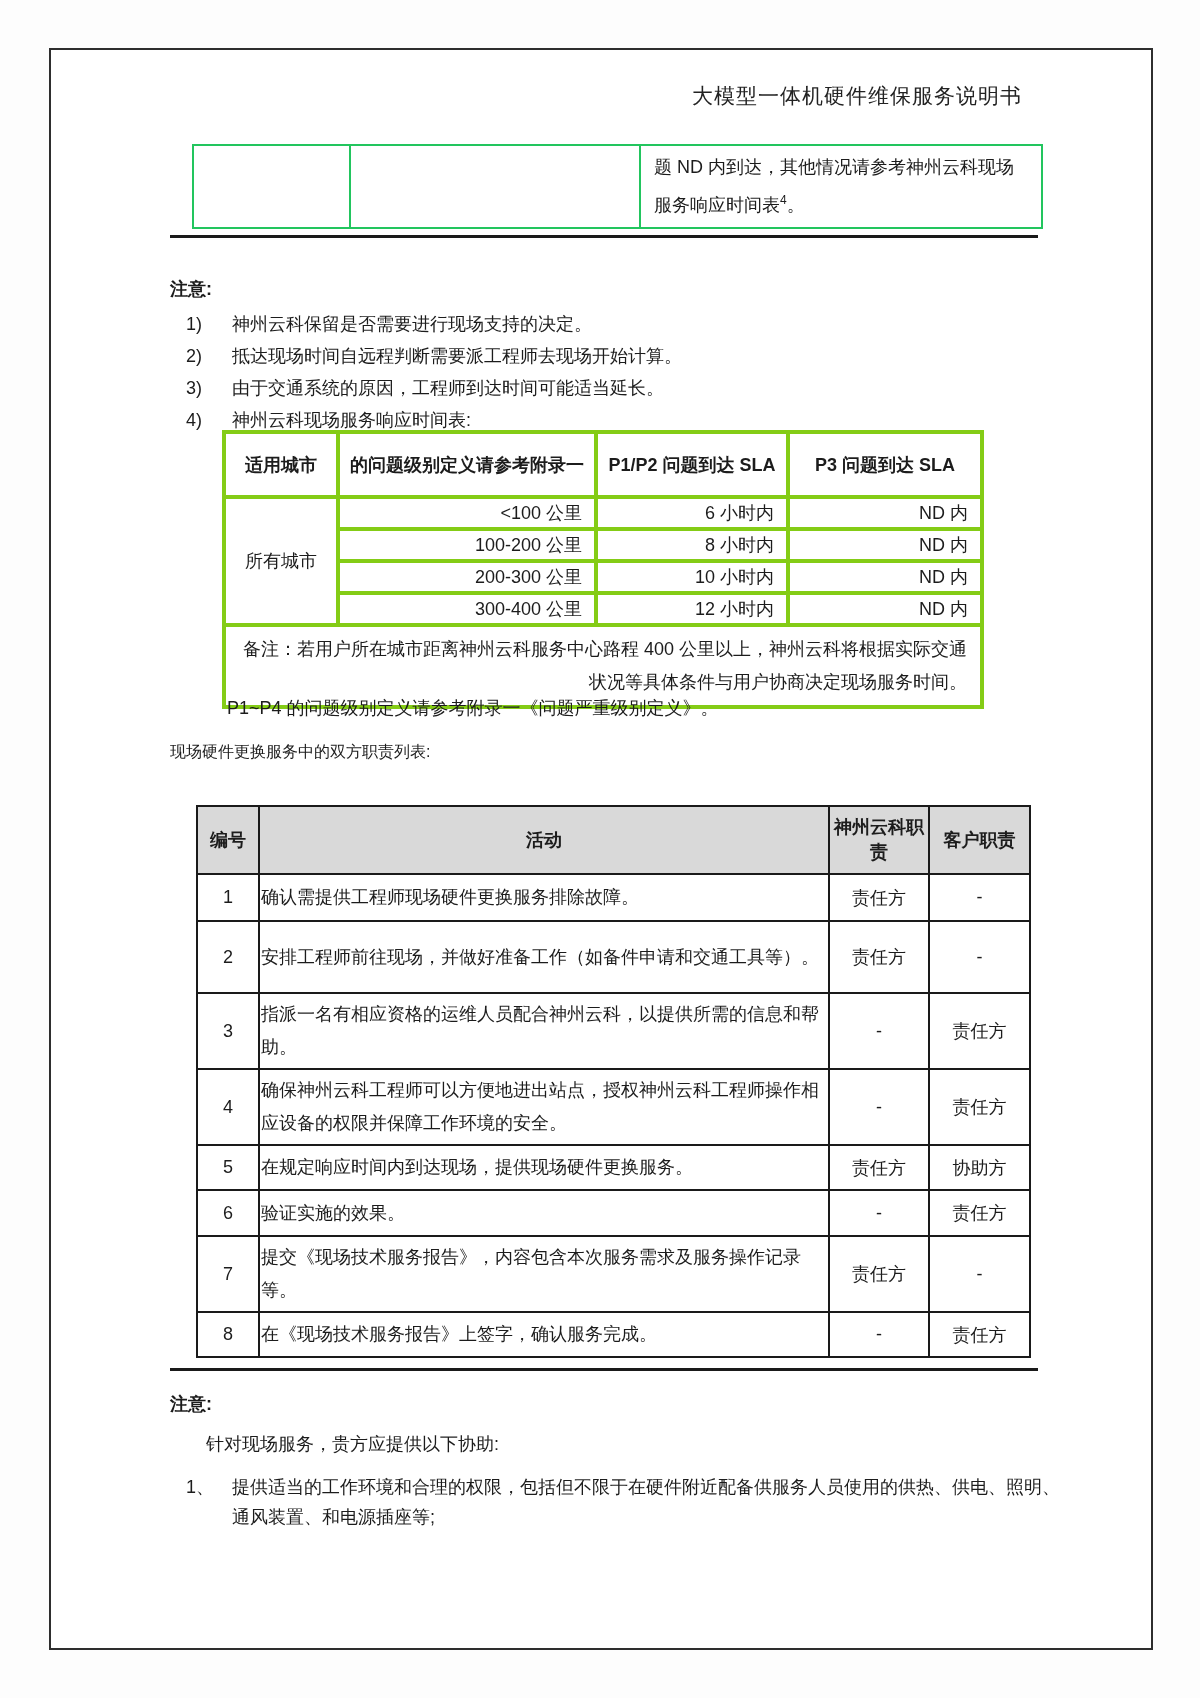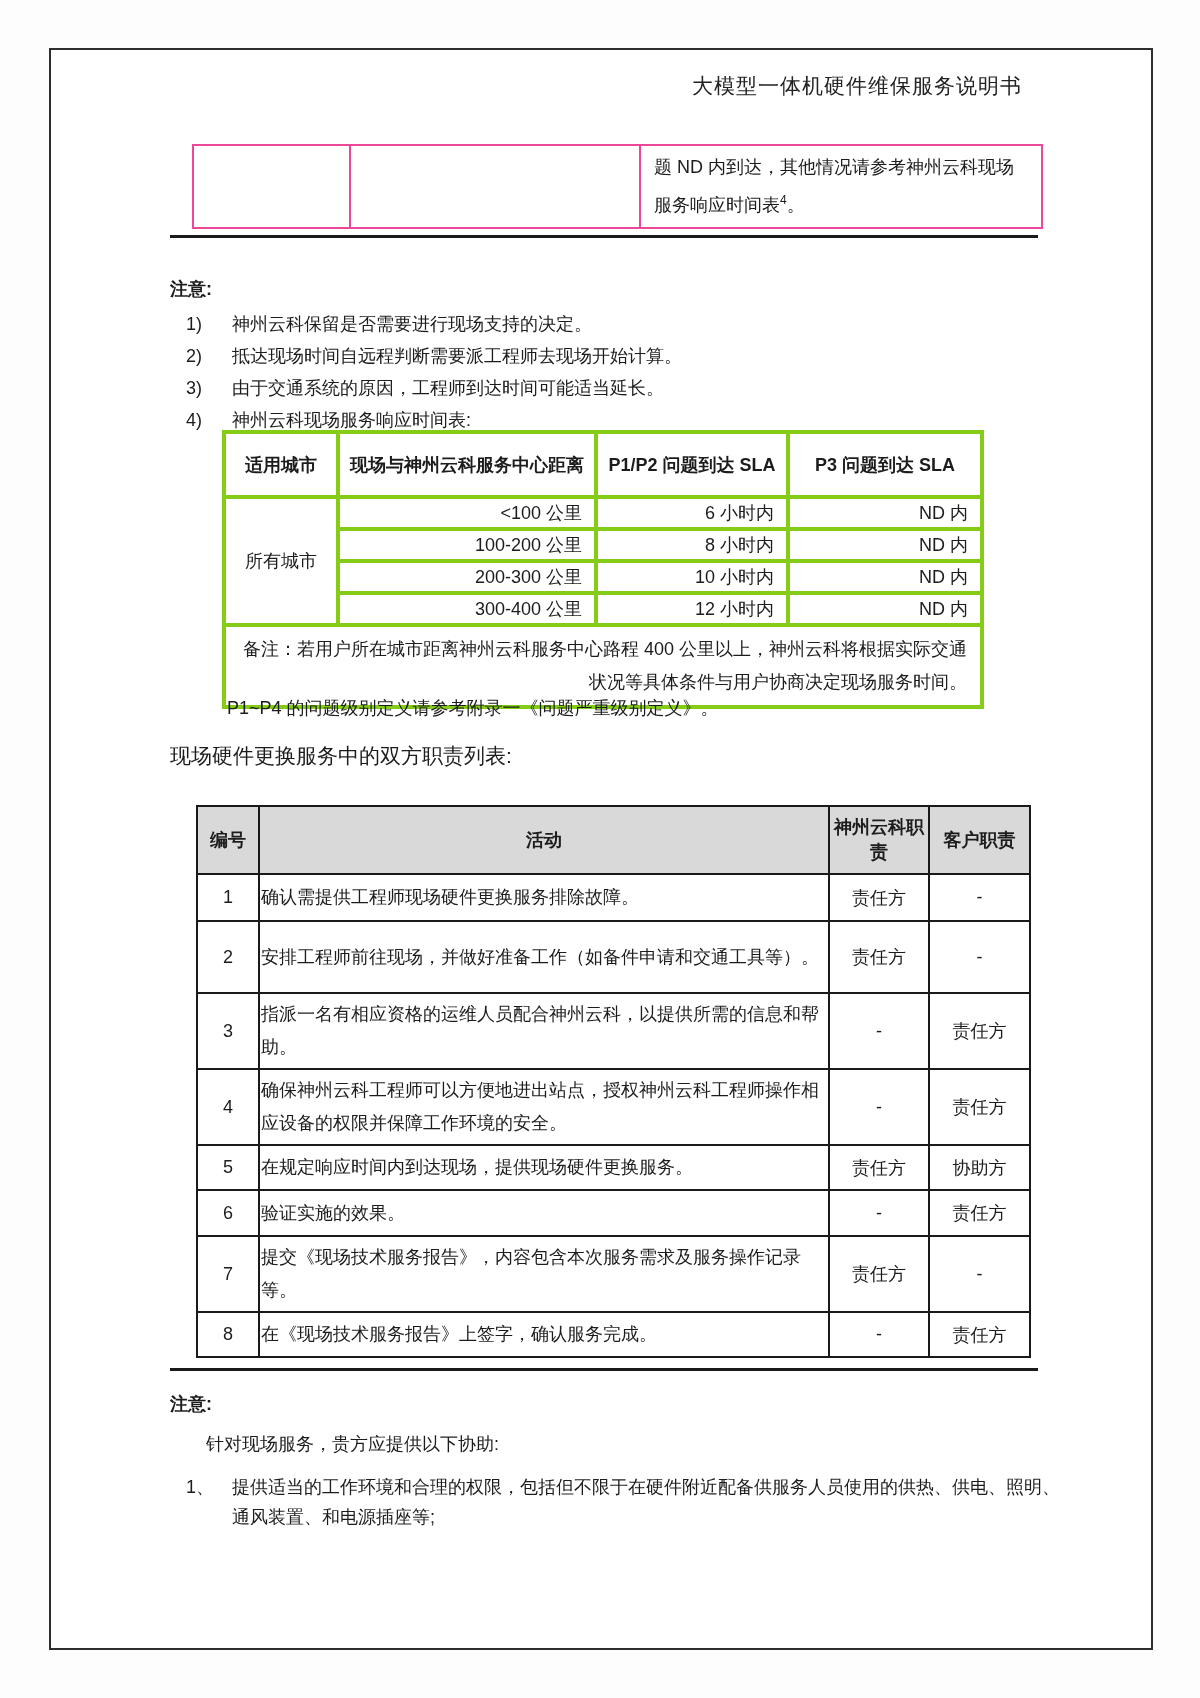--- a/index.html
+++ b/index.html
@@ -6,30 +6,30 @@
   #page{
     position:relative;width:1200px;height:1698px;background:#fdfdfd;
     font-family:"Liberation Sans","DejaVu Sans",sans-serif;
     color:#1c1c1c;overflow:hidden;
   }
   .page-border{
     position:absolute;left:49px;top:48px;width:1100px;height:1598px;
     border:2px solid #2e2e2e;background:#ffffff;
   }
   .doc-header{
-    position:absolute;top:72px;right:178px;
+    position:absolute;top:82px;right:178px;
     font-family:"Liberation Serif","DejaVu Serif",serif;
     font-size:21px;color:#222;letter-spacing:1px;
   }
   
   .carry-table{
     position:absolute;left:192px;top:144px;width:851px;height:79px;
     border-collapse:collapse;table-layout:fixed;
   }
-  .carry-table td{border:2px solid #ec4899;vertical-align:top;padding:5px 13px;}
+  .carry-table td{border:2px solid #22c55e;vertical-align:top;padding:5px 13px;}
   .carry-table .c1{width:129px;}
   .carry-table .c2{width:262px;}
   .carry-table .c3{font-size:18px;line-height:33px;}
   sup{font-size:12px;}
   .hr-divider{position:absolute;left:170px;width:868px;height:3px;background:#1a1a1a;}
   .divider-1{top:235px;}
   .divider-2{top:1368px;}
   .note-label{position:absolute;left:170px;font-size:18px;font-weight:bold;}
   .note-label-1{top:277px;}
   .note-label-2{top:1392px;}
@@ -47,21 +47,21 @@
   .sla-table thead tr{height:65px;}
   .sla-table tbody tr{height:32px;}
   .sla-table .col-city{width:114px;}
   .sla-table .col-dist{width:258px;}
   .sla-table .col-p12{width:192px;}
   .sla-table .col-p3{width:194px;}
   .sla-table td.city{text-align:center;vertical-align:middle;}
   .sla-table td{text-align:right;vertical-align:middle;}
   .sla-table .note-row td{line-height:33px;padding:6px 13px;height:auto;}
   .p-level-note{position:absolute;left:227px;top:696px;font-size:18px;}
-  .section-heading{position:absolute;left:170px;top:742px;font-size:21px;}
+  .section-heading{position:absolute;left:170px;top:742px;font-size:16px;}
   
   .resp-table{
     position:absolute;left:196px;top:805px;width:833px;
     border-collapse:collapse;table-layout:fixed;font-size:18px;
   }
   .resp-table th,.resp-table td{border:2px solid #1a1a1a;vertical-align:middle;}
   .resp-table th{
     background:#d9d9d9;font-weight:bold;text-align:center;line-height:25px;padding:4px 4px;
   }
   .resp-table thead tr{height:68px;}
@@ -127,21 +127,21 @@
   <table class="sla-table">
     <colgroup>
       <col class="col-city">
         <col class="col-dist">
         <col class="col-p12">
         <col class="col-p3">
     </colgroup>
     <thead>
       <tr>
         <th>适用城市</th>
-        <th>现场与神州云科服务中心距离</th>
+        <th>的问题级别定义请参考附录一</th>
         <th>P1/P2 问题到达 SLA</th>
         <th>P3 问题到达 SLA</th>
       </tr>
     </thead>
     <tbody>
       <tr>
         <td class="city" rowspan="4">所有城市</td>
         <td>&lt;100 公里</td>
         <td>6 小时内</td>
         <td>ND 内</td>

